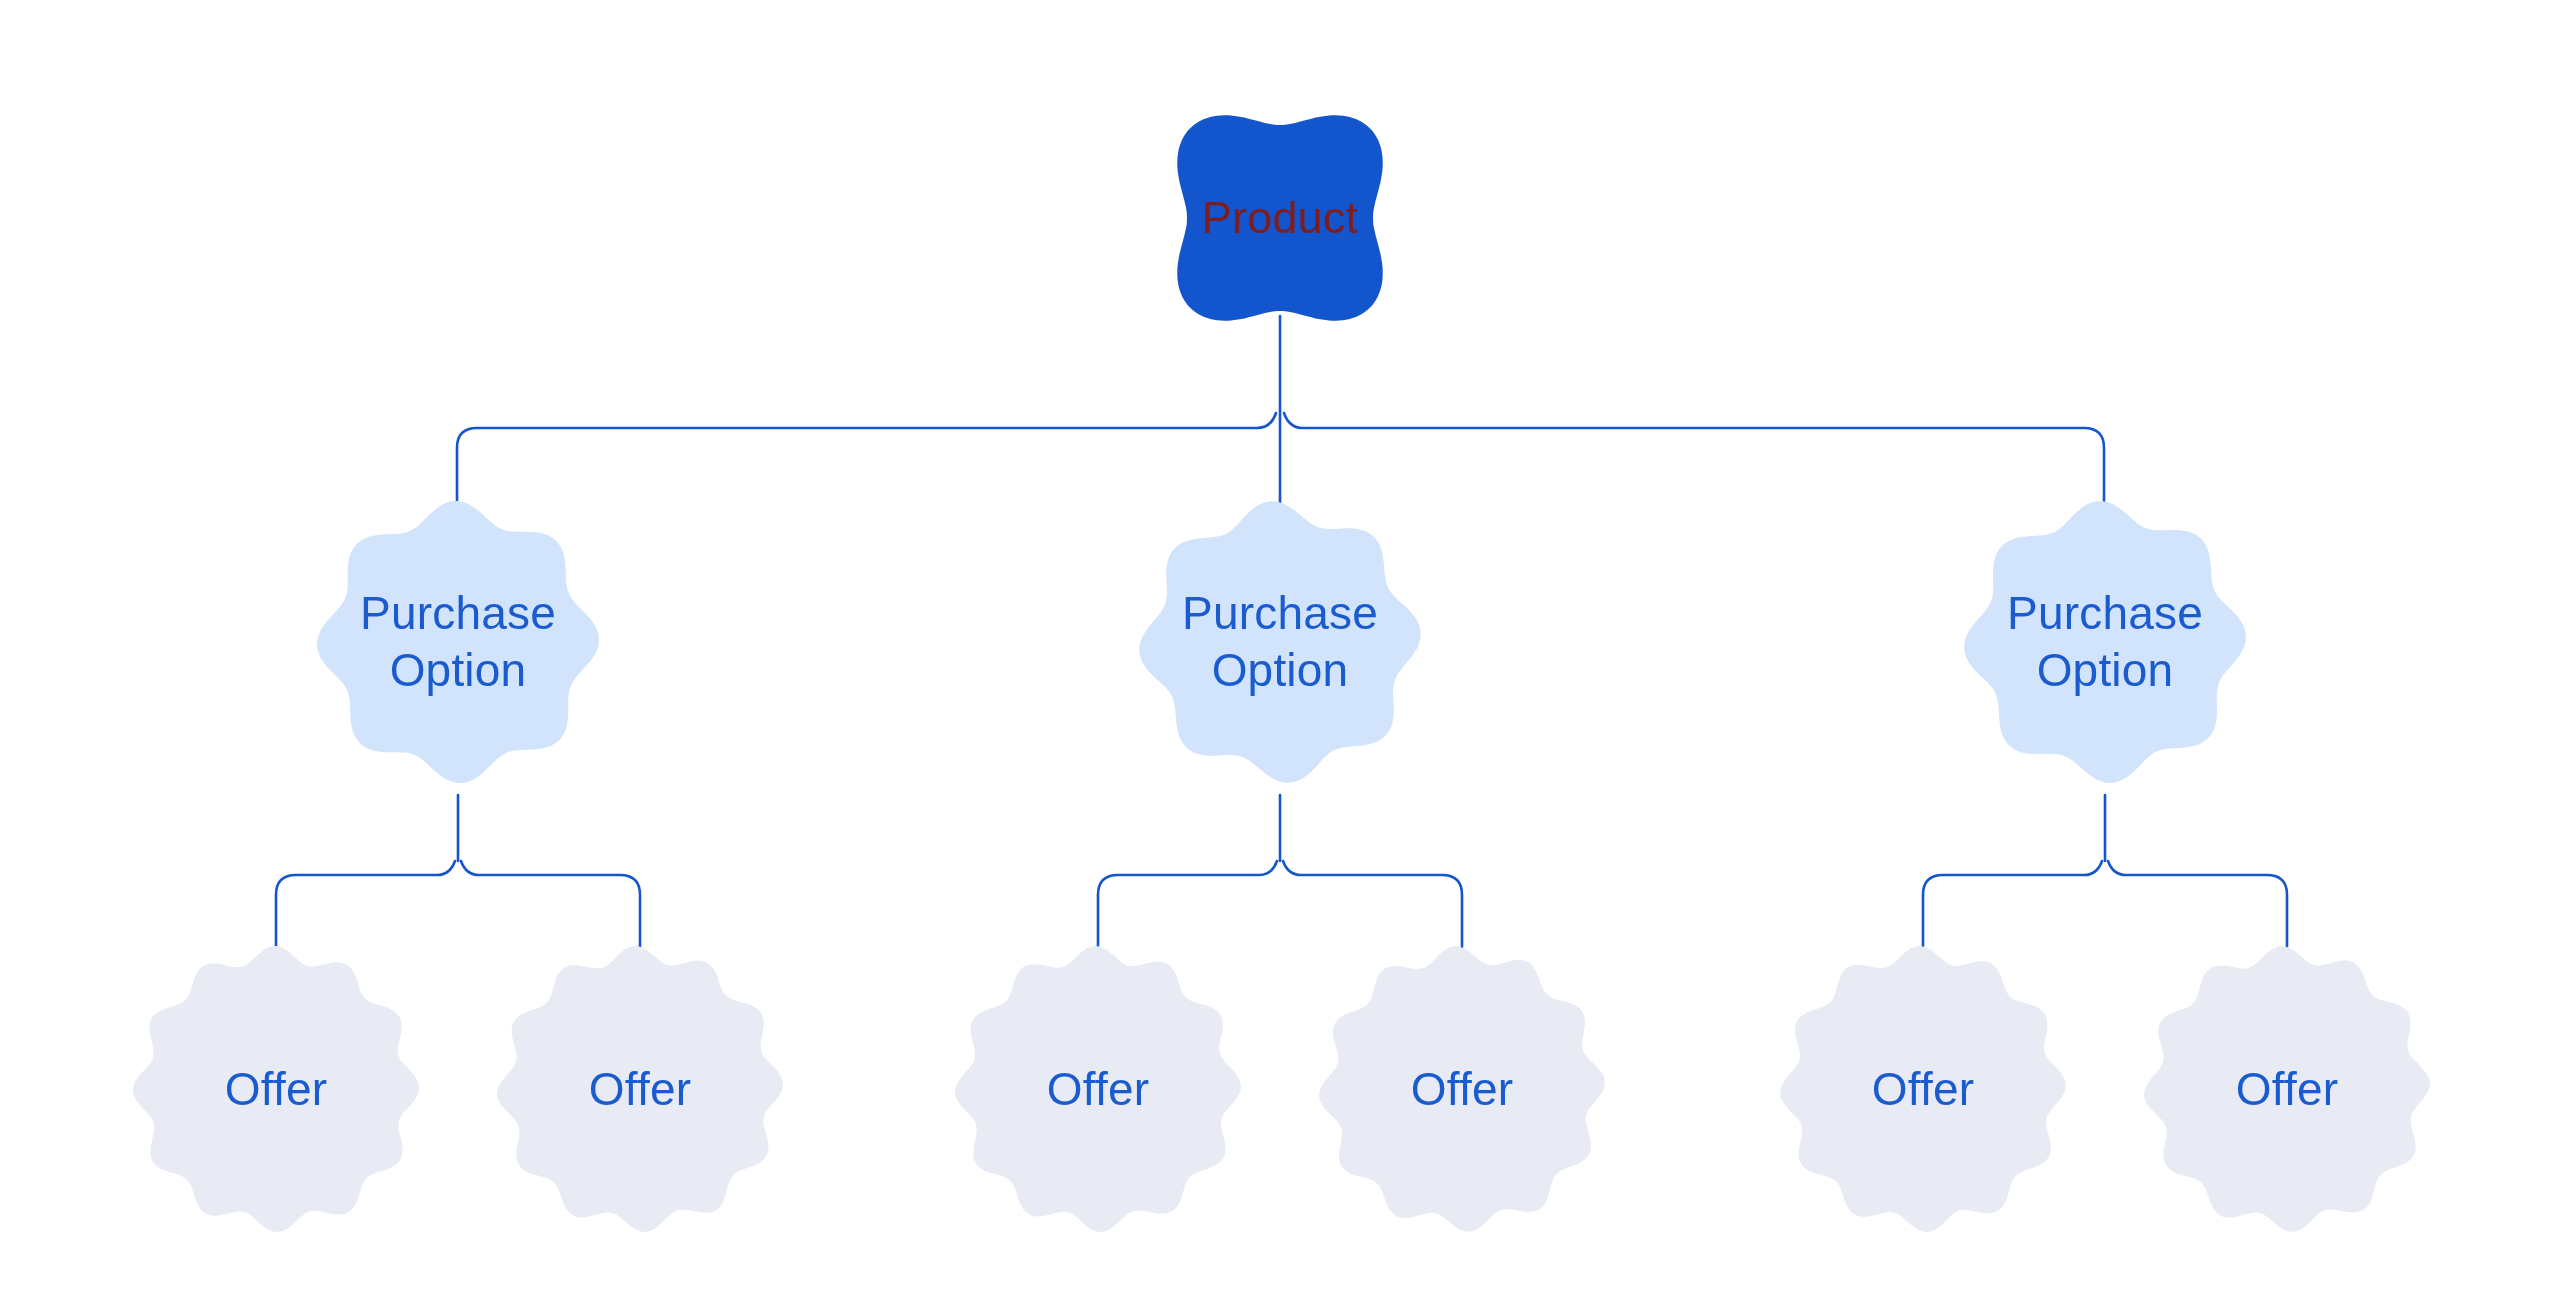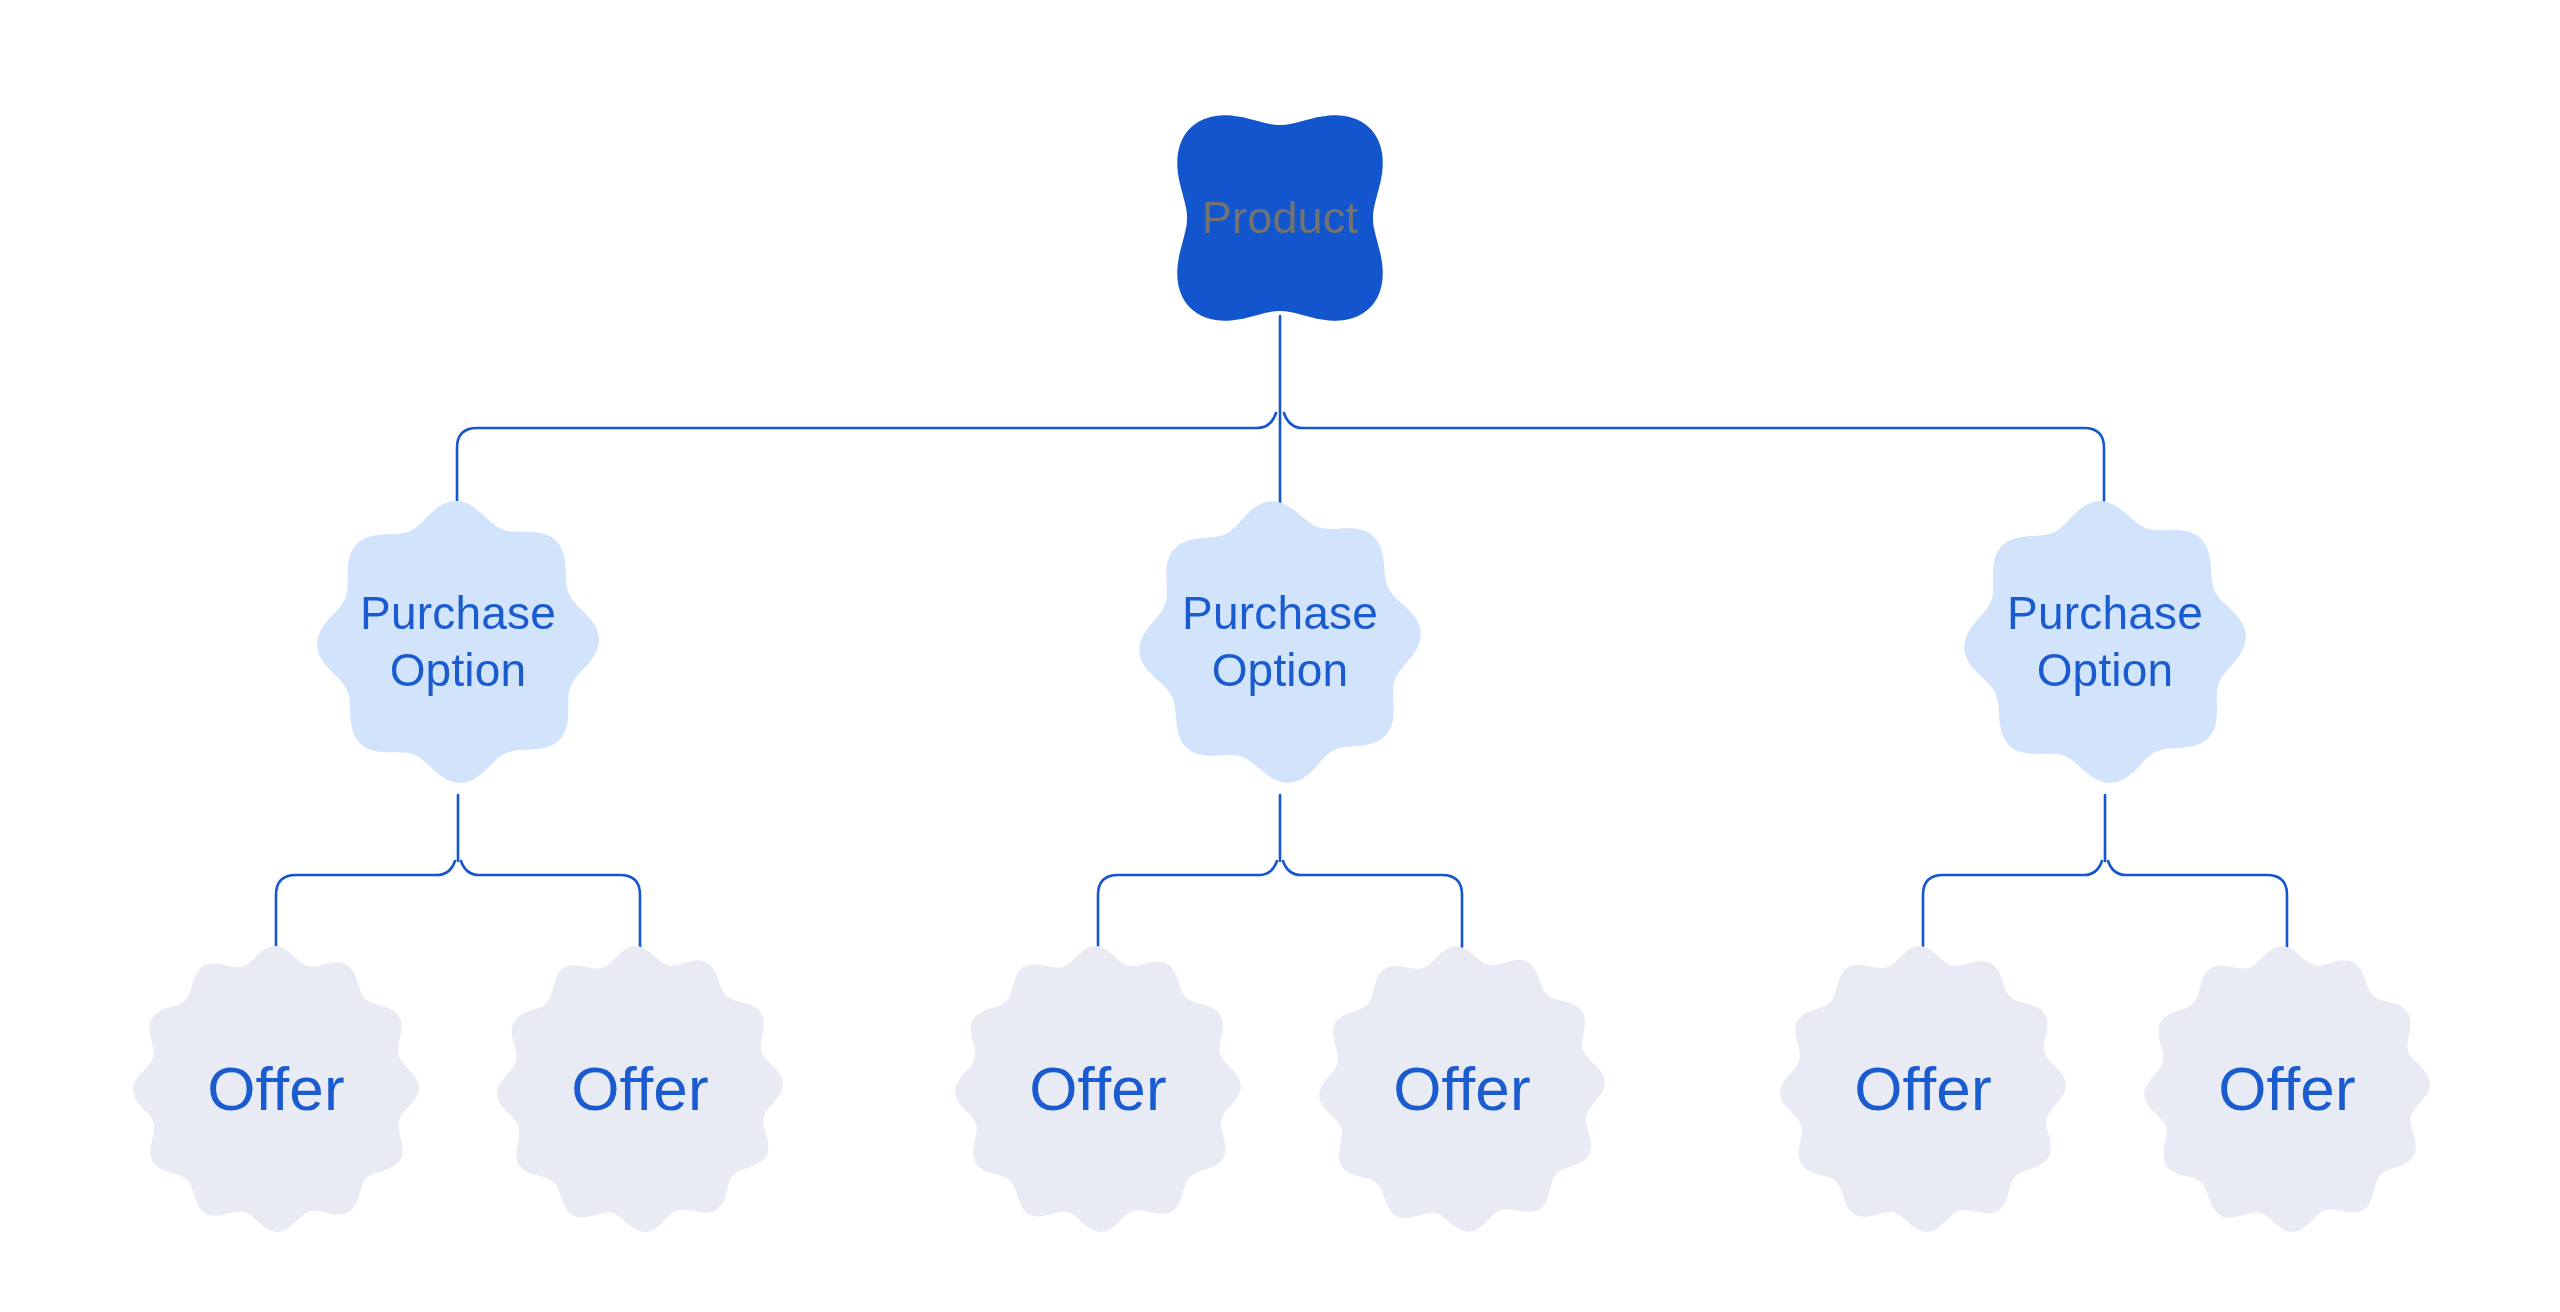--- a/index.html
+++ b/index.html
@@ -65,21 +65,21 @@
     max-width: 225px;
   }
   .node-purchase-0 { left: 313px; }
   .node-purchase-1 { left: 1135px; }
   .node-purchase-2 { left: 1960px; }
   .node-offer {
     width: 292px; height: 292px;
     top: 943px;
   }
   .node-offer .label {
-    font-size: 62px;
+    font-size: 46px;
     line-height: 52px;
   }
   .node-offer-0 { left: 130px; }
   .node-offer-1 { left: 494px; }
   .node-offer-2 { left: 952px; }
   .node-offer-3 { left: 1316px; }
   .node-offer-4 { left: 1777px; }
   .node-offer-5 { left: 2141px; }
 </style>
 </head>
@@ -99,21 +99,21 @@
              M1462 947 V895 Q1462 875 1442 875 H1301 Q1288 875 1283 861" stroke="#1556CE"></path>
     <path class="connector" d="M2105 795 V861
              M1923 947 V895 Q1923 875 1943 875 H2084 Q2097 875 2102 861
              M2287 947 V895 Q2287 875 2267 875 H2126 Q2113 875 2108 861" stroke="#1556CE"></path>
   </svg>
 
   <div class="node node-product">
     <svg class="blob" viewBox="-130 -130 260 260">
       <path fill="#1255CC" d="M93.0 0.0L93.1 2.4L93.2 4.9L93.5 7.4L94.0 9.9L94.5 12.4L95.1 15.1L95.7 17.7L96.5 20.5L97.2 23.3L98.0 26.3L98.8 29.3L99.6 32.4L100.4 35.5L101.0 38.8L101.6 42.1L102.1 45.5L102.5 48.9L102.7 52.3L102.7 55.8L102.6 59.2L102.3 62.7L101.8 66.1L101.1 69.5L100.1 72.7L98.9 75.9L97.6 79.0L95.9 81.9L94.1 84.7L92.1 87.4L89.8 89.8L87.4 92.1L84.7 94.1L81.9 95.9L79.0 97.6L75.9 98.9L72.7 100.1L69.5 101.1L66.1 101.8L62.7 102.3L59.3 102.6L55.8 102.7L52.3 102.7L48.9 102.5L45.5 102.1L42.1 101.6L38.8 101.0L35.5 100.4L32.4 99.6L29.3 98.8L26.3 98.0L23.3 97.2L20.5 96.5L17.7 95.7L15.1 95.1L12.4 94.5L9.9 94.0L7.4 93.5L4.9 93.2L2.4 93.1L0.0 93.0L-2.4 93.1L-4.9 93.2L-7.4 93.5L-9.9 94.0L-12.4 94.5L-15.1 95.1L-17.7 95.7L-20.5 96.5L-23.3 97.2L-26.3 98.0L-29.3 98.8L-32.4 99.6L-35.5 100.4L-38.8 101.0L-42.1 101.6L-45.5 102.1L-48.9 102.5L-52.3 102.7L-55.8 102.7L-59.2 102.6L-62.7 102.3L-66.1 101.8L-69.5 101.1L-72.7 100.1L-75.9 98.9L-79.0 97.6L-81.9 95.9L-84.7 94.1L-87.4 92.1L-89.8 89.8L-92.1 87.4L-94.1 84.7L-95.9 81.9L-97.6 79.0L-98.9 75.9L-100.1 72.7L-101.1 69.5L-101.8 66.1L-102.3 62.7L-102.6 59.3L-102.7 55.8L-102.7 52.3L-102.5 48.9L-102.1 45.5L-101.6 42.1L-101.0 38.8L-100.4 35.5L-99.6 32.4L-98.8 29.3L-98.0 26.3L-97.2 23.3L-96.5 20.5L-95.7 17.7L-95.1 15.1L-94.5 12.4L-94.0 9.9L-93.5 7.4L-93.2 4.9L-93.1 2.4L-93.0 0.0L-93.1 -2.4L-93.2 -4.9L-93.5 -7.4L-94.0 -9.9L-94.5 -12.4L-95.1 -15.1L-95.7 -17.7L-96.5 -20.5L-97.2 -23.3L-98.0 -26.3L-98.8 -29.3L-99.6 -32.4L-100.4 -35.5L-101.0 -38.8L-101.6 -42.1L-102.1 -45.5L-102.5 -48.9L-102.7 -52.3L-102.7 -55.8L-102.6 -59.2L-102.3 -62.7L-101.8 -66.1L-101.1 -69.5L-100.1 -72.7L-98.9 -75.9L-97.6 -79.0L-95.9 -81.9L-94.1 -84.7L-92.1 -87.4L-89.8 -89.8L-87.4 -92.1L-84.7 -94.1L-81.9 -95.9L-79.0 -97.6L-75.9 -98.9L-72.7 -100.1L-69.5 -101.1L-66.1 -101.8L-62.7 -102.3L-59.3 -102.6L-55.8 -102.7L-52.3 -102.7L-48.9 -102.5L-45.5 -102.1L-42.1 -101.6L-38.8 -101.0L-35.5 -100.4L-32.4 -99.6L-29.3 -98.8L-26.3 -98.0L-23.3 -97.2L-20.5 -96.5L-17.7 -95.7L-15.1 -95.1L-12.4 -94.5L-9.9 -94.0L-7.4 -93.5L-4.9 -93.2L-2.4 -93.1L-0.0 -93.0L2.4 -93.1L4.9 -93.2L7.4 -93.5L9.9 -94.0L12.4 -94.5L15.1 -95.1L17.7 -95.7L20.5 -96.5L23.3 -97.2L26.3 -98.0L29.3 -98.8L32.4 -99.6L35.5 -100.4L38.8 -101.0L42.1 -101.6L45.5 -102.1L48.9 -102.5L52.3 -102.7L55.8 -102.7L59.2 -102.6L62.7 -102.3L66.1 -101.8L69.5 -101.1L72.7 -100.1L75.9 -98.9L79.0 -97.6L81.9 -95.9L84.7 -94.1L87.4 -92.1L89.8 -89.8L92.1 -87.4L94.1 -84.7L95.9 -81.9L97.6 -79.0L98.9 -75.9L100.1 -72.7L101.1 -69.5L101.8 -66.1L102.3 -62.7L102.6 -59.3L102.7 -55.8L102.7 -52.3L102.5 -48.9L102.1 -45.5L101.6 -42.1L101.0 -38.8L100.4 -35.5L99.6 -32.4L98.8 -29.3L98.0 -26.3L97.2 -23.3L96.5 -20.5L95.7 -17.7L95.1 -15.1L94.5 -12.4L94.0 -9.9L93.5 -7.4L93.2 -4.9L93.1 -2.4L93.0 -0.0Z"></path>
     </svg>
-    <span class="label" style="color: #737373;">Product</span>
+    <span class="label" style="color: #7f1d1d;">Product</span>
   </div>
 
   <div class="node node-purchase node-purchase-0">
     <svg class="blob" viewBox="-145 -145 290 290">
       <path fill="#D2E3FC" d="M140.9 0.0L140.3 3.7L139.2 7.3L137.7 10.8L135.8 14.3L133.5 17.6L131.0 20.7L128.4 23.8L125.7 26.7L123.0 29.5L120.5 32.3L118.2 35.0L116.1 37.7L114.4 40.5L113.0 43.4L111.9 46.3L111.1 49.5L110.6 52.8L110.4 56.2L110.3 59.9L110.3 63.7L110.3 67.6L110.2 71.6L110.0 75.6L109.6 79.6L108.9 83.5L107.8 87.3L106.4 90.8L104.5 94.1L102.3 97.0L99.6 99.6L96.6 101.8L93.3 103.6L89.7 105.0L85.9 106.1L82.0 106.8L78.0 107.3L73.9 107.6L70.0 107.8L66.1 107.9L62.4 108.0L58.8 108.3L55.4 108.8L52.2 109.5L49.2 110.6L46.3 111.9L43.6 113.6L40.9 115.5L38.3 117.8L35.6 120.3L33.0 123.0L30.2 125.8L27.3 128.6L24.3 131.3L21.2 133.8L17.9 136.1L14.5 138.0L11.0 139.4L7.4 140.4L3.7 140.9L0.0 140.9L-3.7 140.3L-7.3 139.2L-10.8 137.7L-14.3 135.8L-17.6 133.5L-20.7 131.0L-23.8 128.4L-26.7 125.7L-29.5 123.0L-32.3 120.5L-35.0 118.2L-37.7 116.1L-40.5 114.4L-43.4 113.0L-46.3 111.9L-49.5 111.1L-52.8 110.6L-56.2 110.4L-59.9 110.3L-63.7 110.3L-67.6 110.3L-71.6 110.2L-75.6 110.0L-79.6 109.6L-83.5 108.9L-87.3 107.8L-90.8 106.4L-94.1 104.5L-97.0 102.3L-99.6 99.6L-101.8 96.6L-103.6 93.3L-105.0 89.7L-106.1 85.9L-106.8 82.0L-107.3 78.0L-107.6 73.9L-107.8 70.0L-107.9 66.1L-108.0 62.4L-108.3 58.8L-108.8 55.4L-109.5 52.2L-110.6 49.2L-111.9 46.3L-113.6 43.6L-115.5 40.9L-117.8 38.3L-120.3 35.6L-123.0 33.0L-125.8 30.2L-128.6 27.3L-131.3 24.3L-133.8 21.2L-136.1 17.9L-138.0 14.5L-139.4 11.0L-140.4 7.4L-140.9 3.7L-140.9 0.0L-140.3 -3.7L-139.2 -7.3L-137.7 -10.8L-135.8 -14.3L-133.5 -17.6L-131.0 -20.7L-128.4 -23.8L-125.7 -26.7L-123.0 -29.5L-120.5 -32.3L-118.2 -35.0L-116.1 -37.7L-114.4 -40.5L-113.0 -43.4L-111.9 -46.3L-111.1 -49.5L-110.6 -52.8L-110.4 -56.2L-110.3 -59.9L-110.3 -63.7L-110.3 -67.6L-110.2 -71.6L-110.0 -75.6L-109.6 -79.6L-108.9 -83.5L-107.8 -87.3L-106.4 -90.8L-104.5 -94.1L-102.3 -97.0L-99.6 -99.6L-96.6 -101.8L-93.3 -103.6L-89.7 -105.0L-85.9 -106.1L-82.0 -106.8L-78.0 -107.3L-73.9 -107.6L-70.0 -107.8L-66.1 -107.9L-62.4 -108.0L-58.8 -108.3L-55.4 -108.8L-52.2 -109.5L-49.2 -110.6L-46.3 -111.9L-43.6 -113.6L-40.9 -115.5L-38.3 -117.8L-35.6 -120.3L-33.0 -123.0L-30.2 -125.8L-27.3 -128.6L-24.3 -131.3L-21.2 -133.8L-17.9 -136.1L-14.5 -138.0L-11.0 -139.4L-7.4 -140.4L-3.7 -140.9L-0.0 -140.9L3.7 -140.3L7.3 -139.2L10.8 -137.7L14.3 -135.8L17.6 -133.5L20.7 -131.0L23.8 -128.4L26.7 -125.7L29.5 -123.0L32.3 -120.5L35.0 -118.2L37.7 -116.1L40.5 -114.4L43.4 -113.0L46.3 -111.9L49.5 -111.1L52.8 -110.6L56.2 -110.4L59.9 -110.3L63.7 -110.3L67.6 -110.3L71.6 -110.2L75.6 -110.0L79.6 -109.6L83.5 -108.9L87.3 -107.8L90.8 -106.4L94.1 -104.5L97.0 -102.3L99.6 -99.6L101.8 -96.6L103.6 -93.3L105.0 -89.7L106.1 -85.9L106.8 -82.0L107.3 -78.0L107.6 -73.9L107.8 -70.0L107.9 -66.1L108.0 -62.4L108.3 -58.8L108.8 -55.4L109.5 -52.2L110.6 -49.2L111.9 -46.3L113.6 -43.6L115.5 -40.9L117.8 -38.3L120.3 -35.6L123.0 -33.0L125.8 -30.2L128.6 -27.3L131.3 -24.3L133.8 -21.2L136.1 -17.9L138.0 -14.5L139.4 -11.0L140.4 -7.4L140.9 -3.7L140.9 -0.0Z"></path>
     </svg>
     <span class="label" style="color: rgb(26, 92, 208);">Purchase Option</span>
   </div>
 
   <div class="node node-purchase node-purchase-1">

